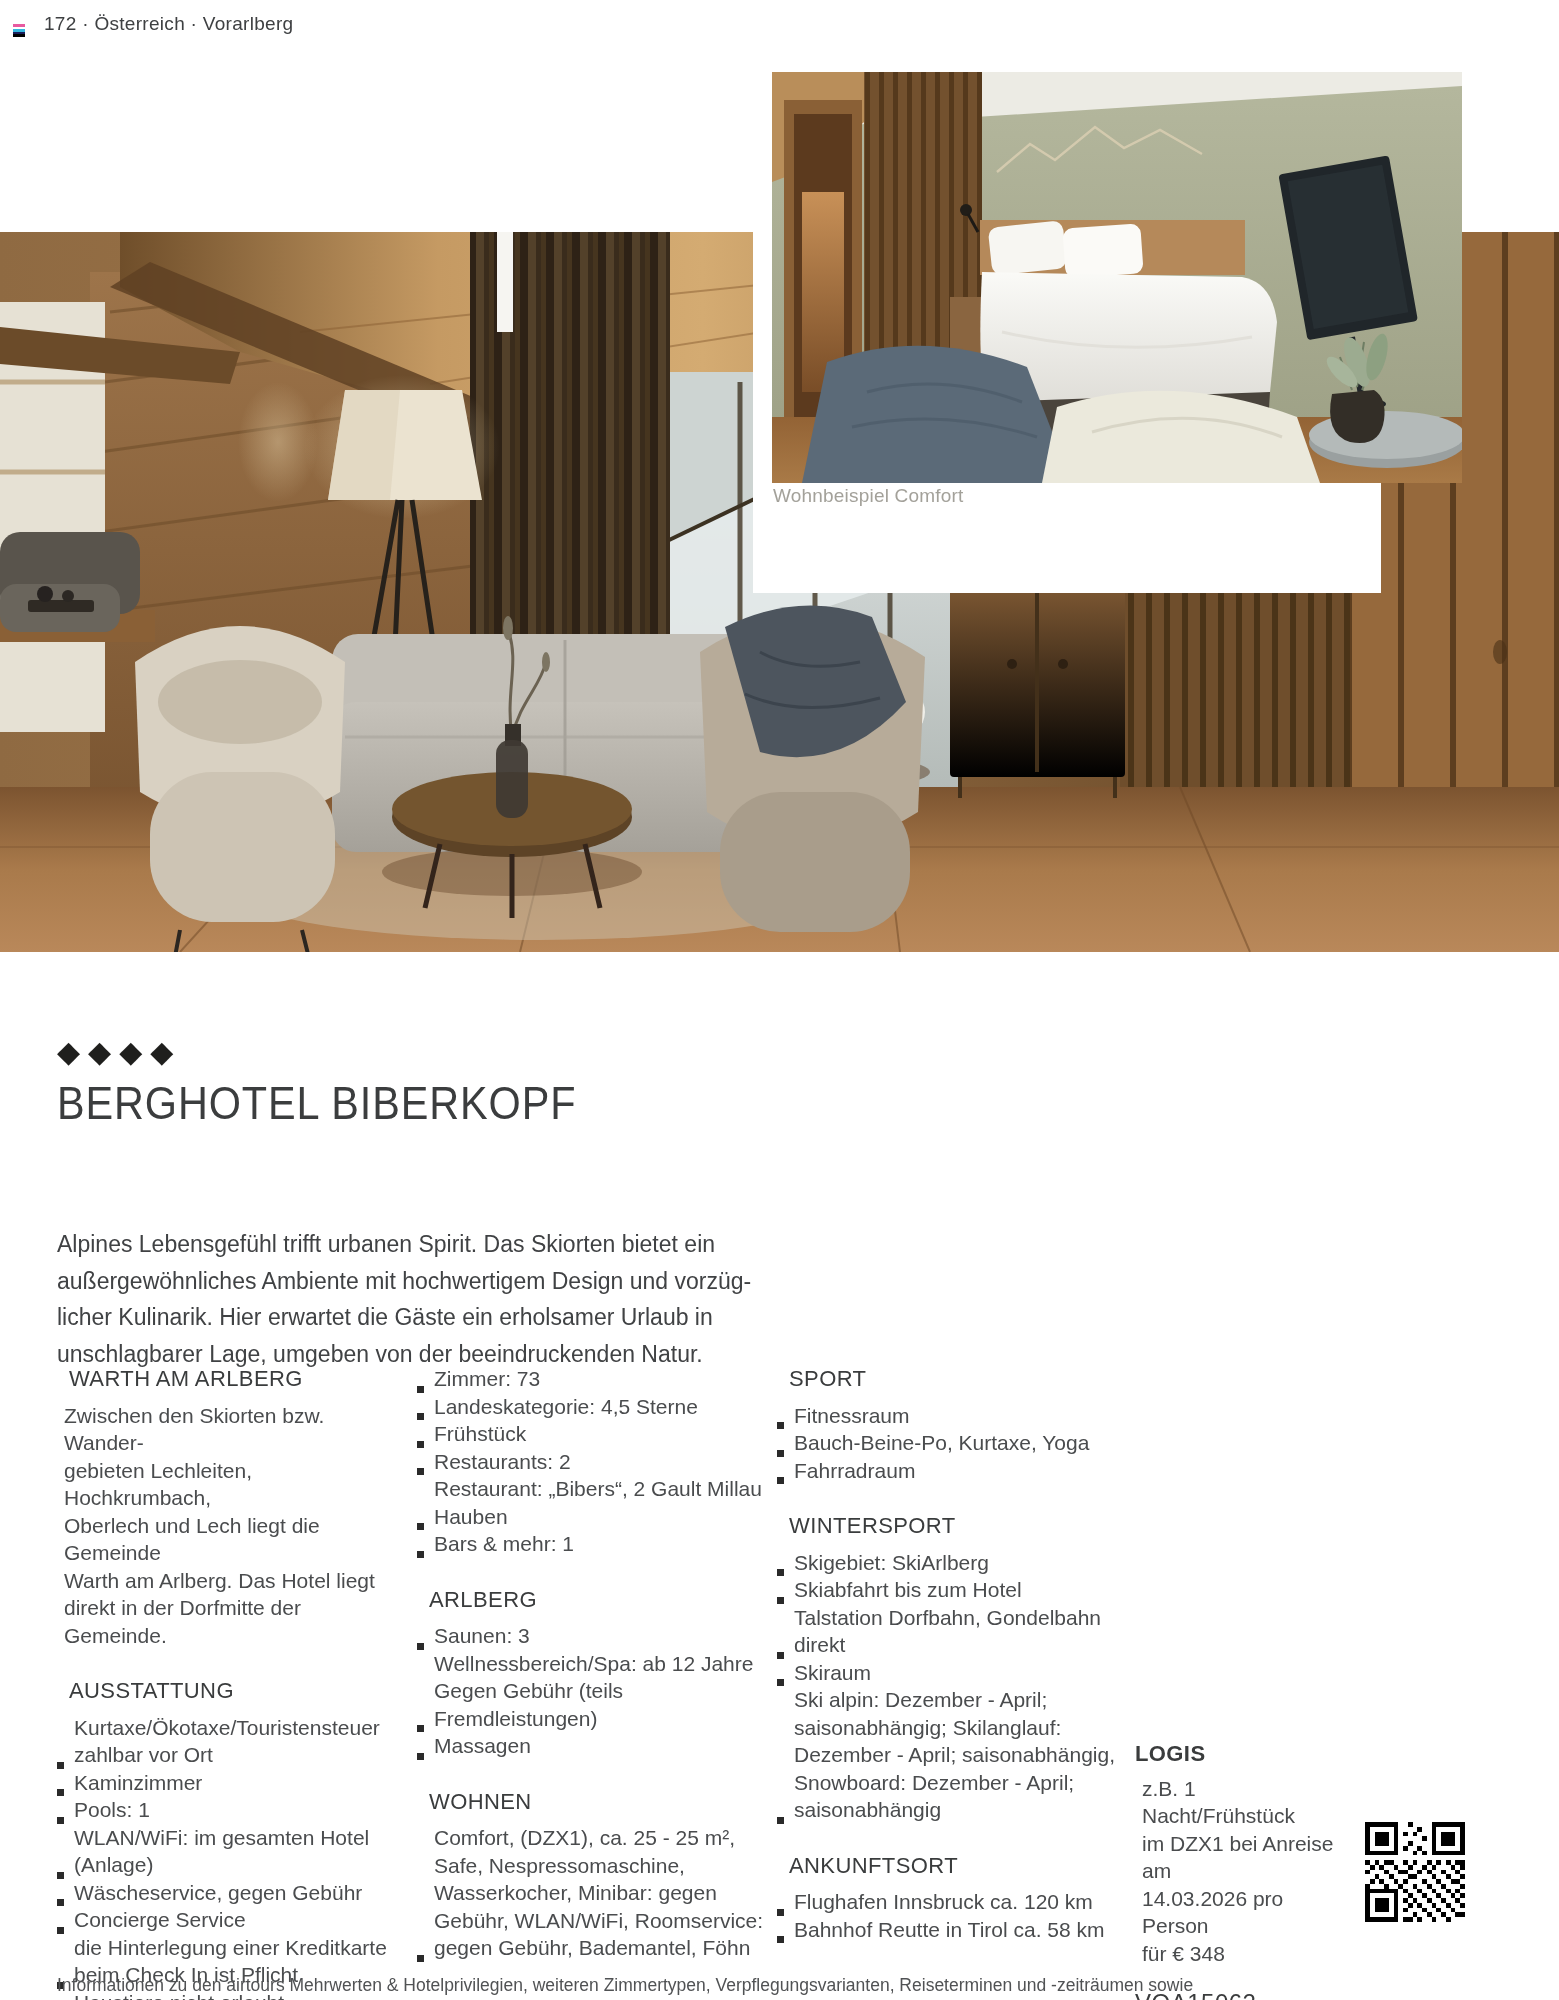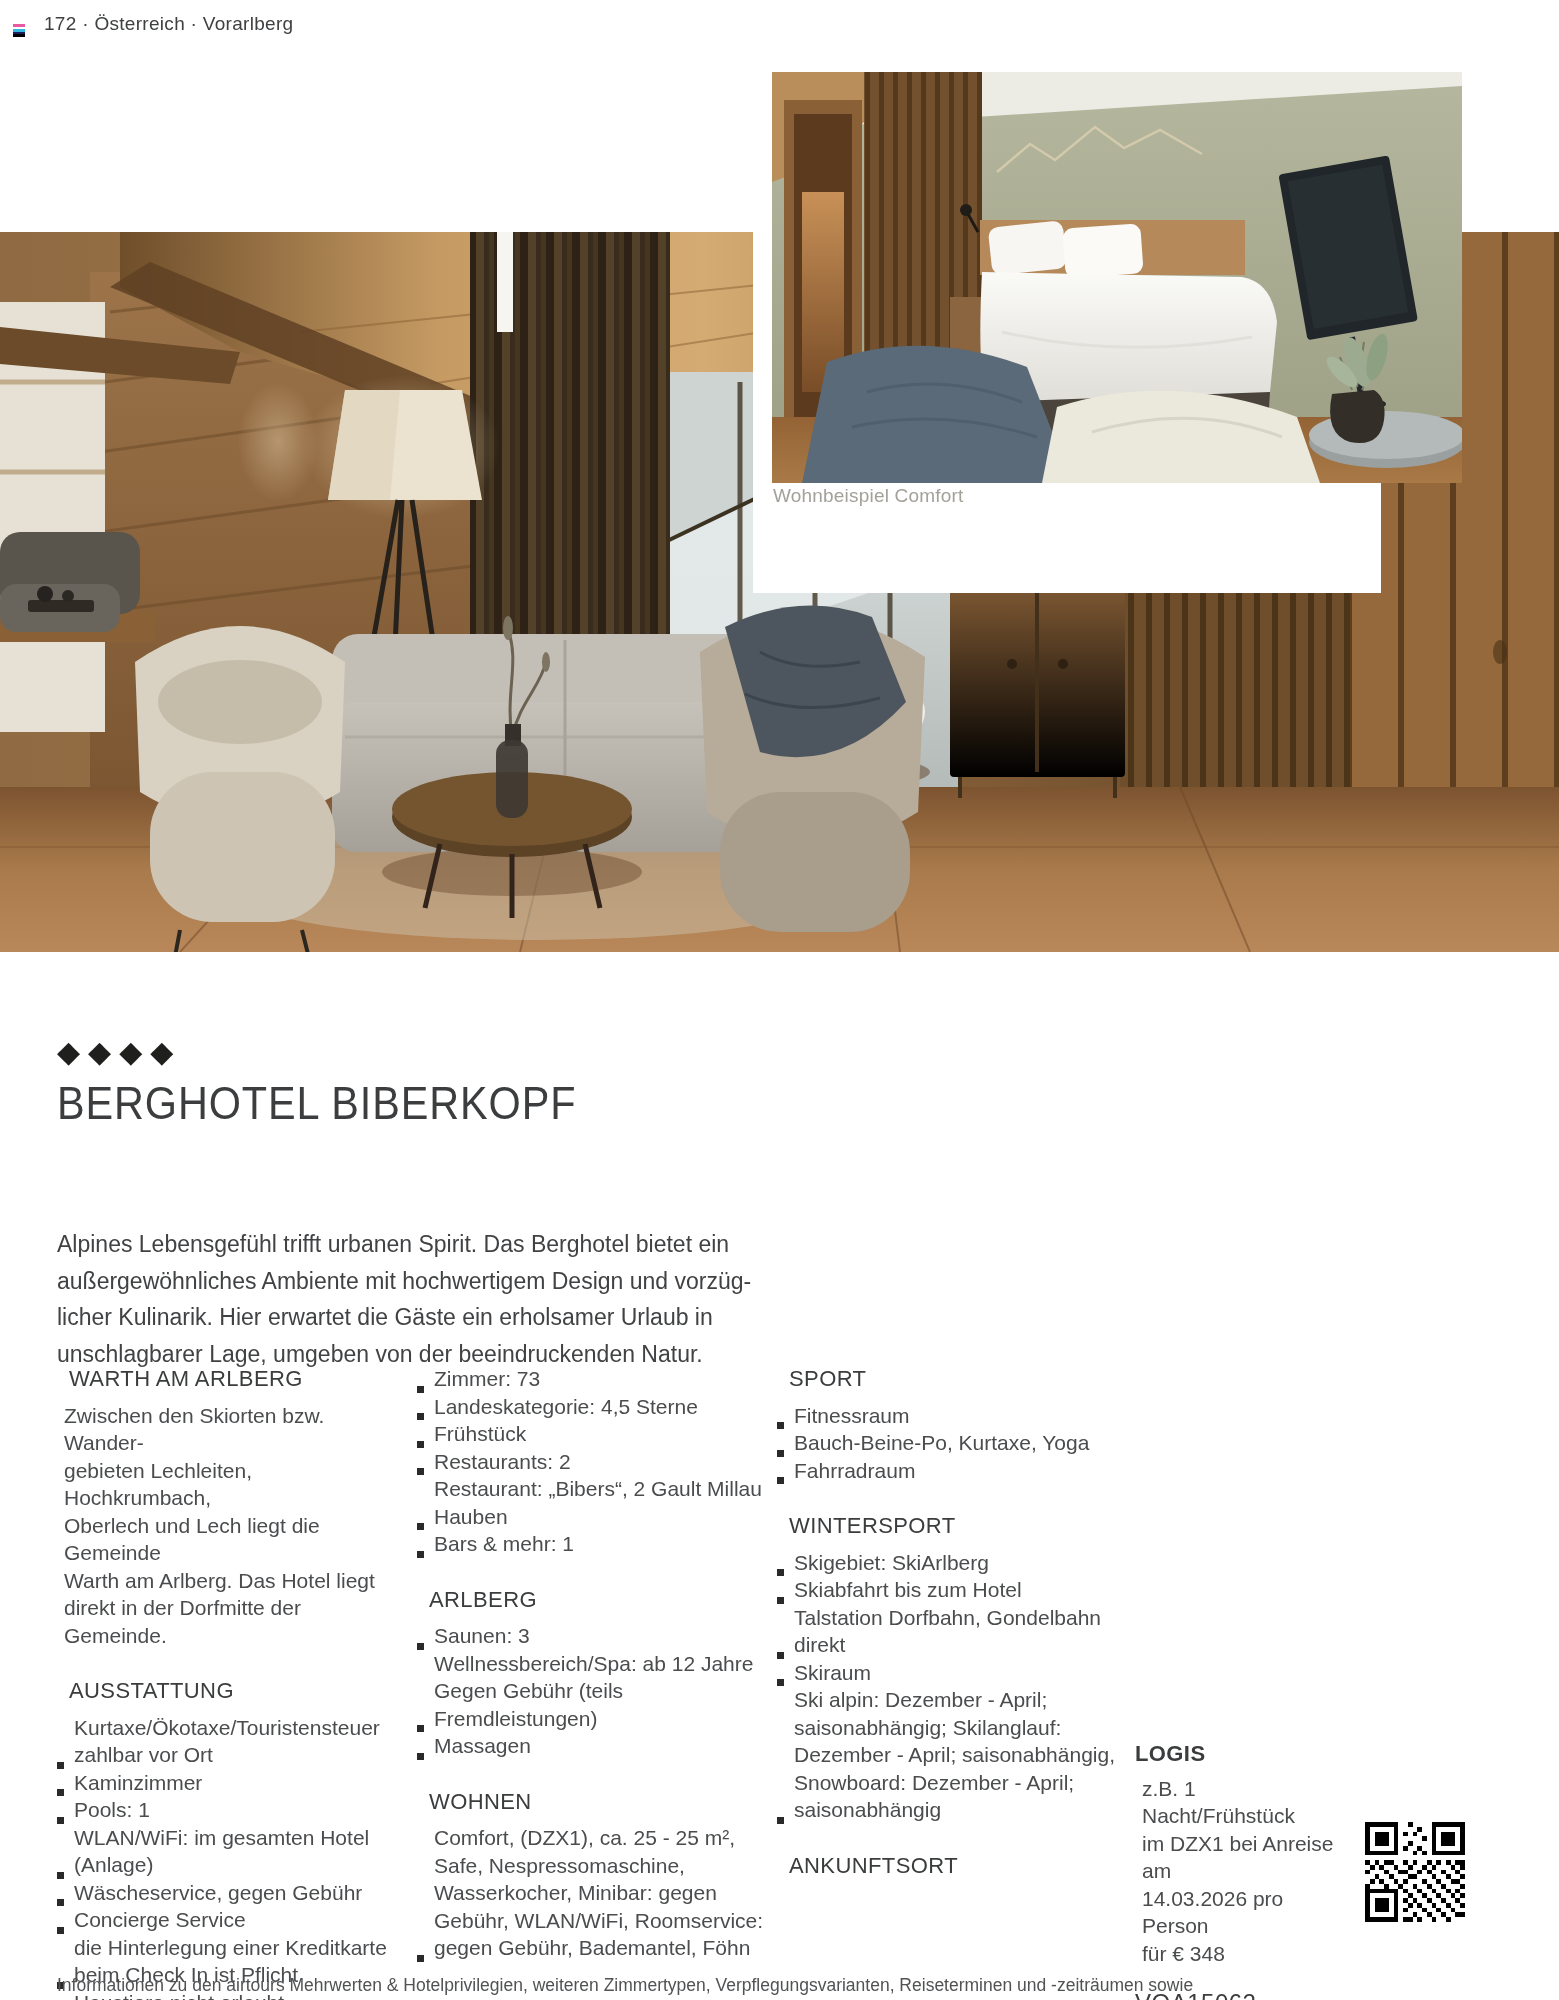--- a/index.html
+++ b/index.html
@@ -270,21 +270,21 @@
         <path d="M95,320 Q170,300 250,330 M80,355 Q170,335 265,365" stroke="#495866" stroke-width="3" fill="none" opacity=".6"></path>
         <path d="M285,335 Q400,298 525,345 L548,411 L270,411 Z" fill="#ebe9dc"></path>
         <path d="M320,360 Q420,330 510,365" stroke="#d8d5c6" stroke-width="3" fill="none"></path>
       </svg>
     </div>
     <div class="inset-caption">Wohnbeispiel Comfort</div>
   </div>
 
   <div class="diamonds">◆◆◆◆</div>
   <h1 class="hotel-name" style="margin:0;">BERGHOTEL BIBERKOPF</h1>
-  <p class="intro">Alpines Lebensgefühl trifft urbanen Spirit. Das Berghotel bietet ein
+  <p class="intro">Alpines Lebensgefühl trifft urbanen Spirit. Das Skiorten bietet ein
 außergewöhnliches Ambiente mit hochwertigem Design und vorzüg-
 licher Kulinarik. Hier erwartet die Gäste ein erholsamer Urlaub in
 unschlagbarer Lage, umgeben von der beeindruckenden Natur.</p>
 
   <div class="col col1">
     <div class="h2 first">WARTH AM ARLBERG</div>
     <p class="para">Zwischen den Skiorten bzw. Wander-
 gebieten Lechleiten, Hochkrumbach,
 Oberlech und Lech liegt die Gemeinde
 Warth am Arlberg. Das Hotel liegt
@@ -415,20 +415,30 @@
       <div class="li">
           <span class="bullet"></span>
           <span class="txt">Skiraum</span>
         </div>
       <div class="li">
           <span class="bullet"></span>
           <span class="txt">Ski alpin: Dezember - April; saisonabhängig; Skilanglauf: Dezember - April; saisonabhängig, Snowboard: Dezember - April; saisonabhängig</span>
         </div>
     </div>
     <div class="h2">ANKUNFTSORT</div>
+    <div class="ul">
+      <div class="li">
+          <span class="bullet"></span>
+          <span class="txt">Flughafen Innsbruck ca. 120 km</span>
+        </div>
+      <div class="li">
+          <span class="bullet"></span>
+          <span class="txt">Bahnhof Reutte in Tirol ca. 58 km</span>
+        </div>
+    </div>
   </div>
 
   <div class="logis">
     <div class="h2 first">LOGIS</div>
     <p class="para">z.B. 1 Nacht/Frühstück
 im DZX1 bei Anreise am
 14.03.2026 pro Person
 für € 348</p>
     <div class="voa">VOA15062</div>
   </div>

